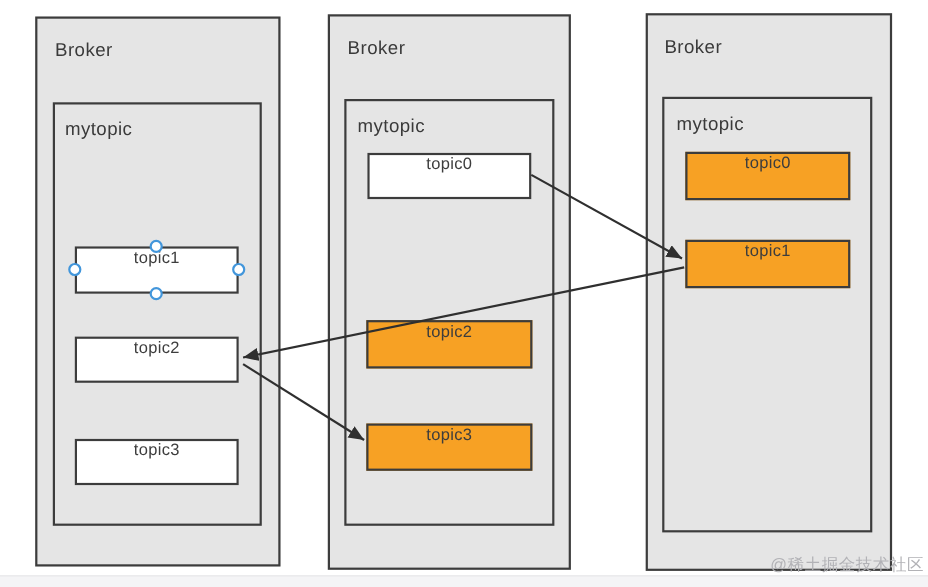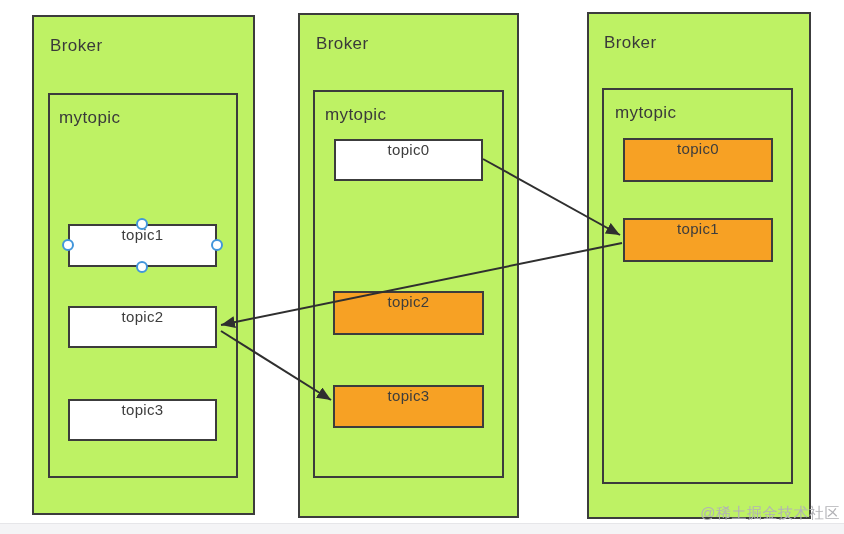--- a/index.html
+++ b/index.html
@@ -1,20 +1,20 @@
 <!DOCTYPE html>
 <html style="--orange: #f7a124; --handle: #4296db;"><head>
 <meta charset="utf-8">
 <style>
   html,body{margin:0;padding:0;background:#fff;}
   .stage{
     position:relative;width:844px;height:534px;background:#ffffff;overflow:hidden;
     font-family:"Liberation Sans","DejaVu Sans",sans-serif;
   }
-  .box{position:absolute;box-sizing:border-box;border:2px solid #3c3c3c;background:#bef264;}
+  .box{position:absolute;box-sizing:border-box;border:2px solid #3c3c3c;background:#e5e5e5;}
   .shape-label{position:absolute;font-size:17px;color:#3a3a3a;letter-spacing:.4px;white-space:nowrap;}
   .topic{
     position:absolute;box-sizing:border-box;border:2px solid #3c3c3c;background:#ffffff;
     display:flex;align-items:flex-start;justify-content:center;z-index:2;
   }
   .topic span{font-size:15px;color:#3d3d3d;letter-spacing:.3px;}
   .topic.filled{background:var(--orange,#f7a124);}
   .handle{
     position:absolute;width:12px;height:12px;box-sizing:border-box;border-radius:50%;
     border:2px solid var(--handle,#4296db);background:#ffffff;z-index:6;

